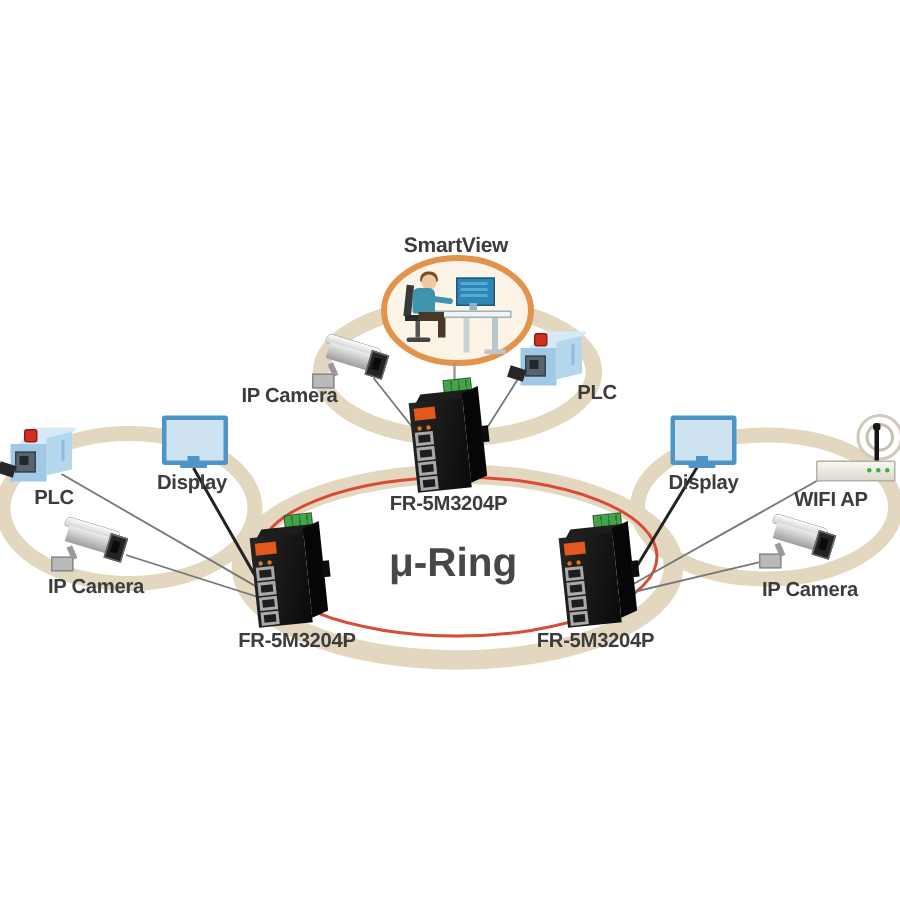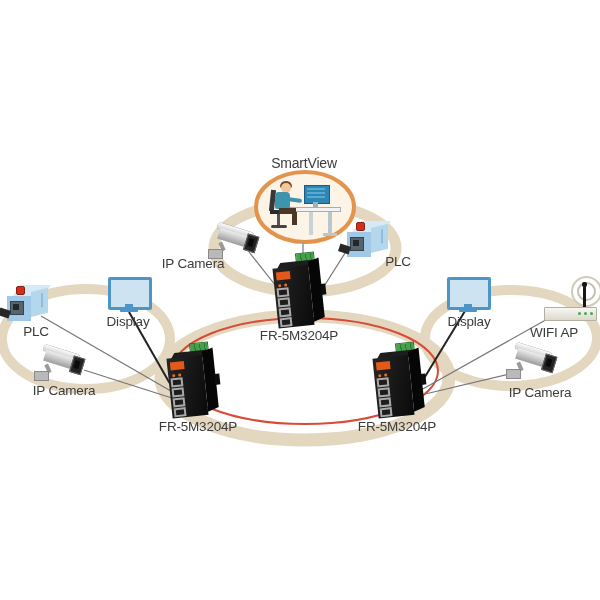--- a/index.html
+++ b/index.html
@@ -1,19 +1,19 @@
 <!DOCTYPE html>
 <html><head>
 <meta charset="utf-8">
 <style>
   html,body{margin:0;padding:0;background:#fff;}
   #canvas{position:relative;width:600px;height:600px;background:#ffffff;overflow:hidden;
           font-family:"Liberation Sans",sans-serif;}
   svg{position:absolute;left:0;top:0;}
-  .lbl{position:absolute;transform:translateX(-50%);font-weight:400;font-size:13.5px;
+  .lbl{position:absolute;transform:translateX(-50%);font-weight:700;font-size:13.5px;
        color:#3c3c3c;white-space:nowrap;letter-spacing:-0.2px;}
   .lbl-big{font-size:27px;color:#474747;letter-spacing:0;}
   .dev{position:absolute;}
   .dev *{position:absolute;}
 
   
   .disp-screen{left:0;top:0;width:38px;height:27px;background:#cde3f1;border:3px solid #4c95c6;border-radius:2px;}
   .disp-neck{left:17px;top:27px;width:8px;height:5px;background:#4c95c6;}
   .disp-base{left:12px;top:31px;width:18px;height:4px;background:#4c95c6;border-radius:1px;}
 
@@ -267,19 +267,20 @@
   <div class="lbl" style="left:304px;top:155px;font-size:14px;">SmartView</div>
   <div class="lbl" style="left:193px;top:256px;">IP Camera</div>
   <div class="lbl" style="left:398px;top:254px;">PLC</div>
   <div class="lbl" style="left:299px;top:328px;">FR-5M3204P</div>
 
   <div class="lbl" style="left:36px;top:324px;">PLC</div>
   <div class="lbl" style="left:128px;top:314px;">Display</div>
   <div class="lbl" style="left:64px;top:383px;">IP Camera</div>
   <div class="lbl" style="left:198px;top:419px;">FR-5M3204P</div>
 
+  <div class="lbl lbl-big" style="left:302px;top:360px;">μ-Ring</div>
 
   <div class="lbl" style="left:469px;top:314px;">Display</div>
   <div class="lbl" style="left:554px;top:325px;">WIFI AP</div>
   <div class="lbl" style="left:540px;top:385px;">IP Camera</div>
   <div class="lbl" style="left:397px;top:419px;">FR-5M3204P</div>
 
 </div>
 
 </body></html>

